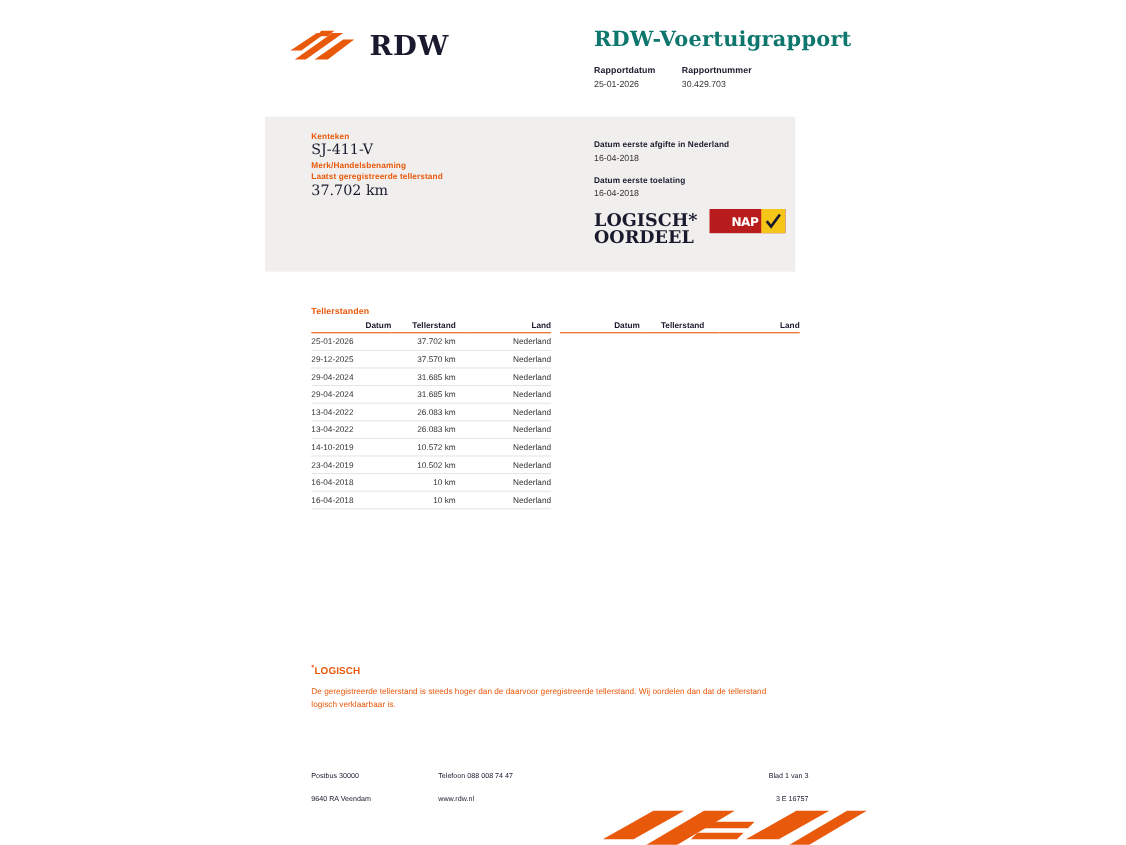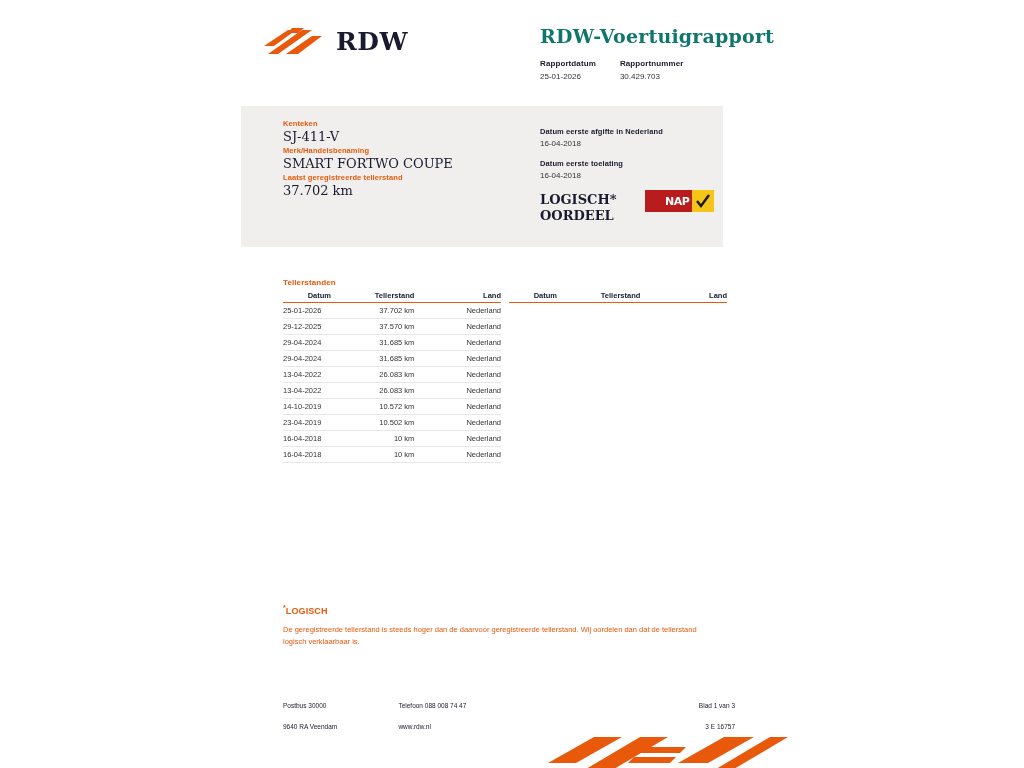--- a/index.html
+++ b/index.html
@@ -127,21 +127,21 @@
   .field-value-small {
     font-size: 8px;
     color: #333;
     line-height: 12px;
     margin-top: 2px;
   }
   .verdict {
     position: absolute;
     left: 299px;
     top: 86px;
-    font-size: 13px;
+    font-size: 16px;
     font-weight: bold;
     color: #1a1a2e;
     line-height: 16px;
     font-family: "DejaVu Serif", serif;
   }
   .nap-badge {
     position: absolute;
     left: 404px;
     top: 84px;
     width: 52px;
@@ -199,21 +199,21 @@
   }
   table.tbl {
     border-collapse: collapse;
     width: 100%;
     table-layout: fixed;
   }
   table.tbl th {
     font-size: 7.5px;
     font-weight: bold;
     color: #1a1a2e;
-    text-align: center;
+    text-align: right;
     padding: 0 0 2px 0;
     border-bottom: 1px solid #e8590c;
   }
   table.tbl th.c {
     text-align: right;
     padding-right: 14px;
     margin-top: 10px;
   }
   table.tbl th.r {
     text-align: right;
@@ -314,21 +314,20 @@
       </div>
     </div>
   </div>
 
   <div class="summary">
     <div class="sum-left">
       <div class="field-label">Kenteken</div>
       <div class="field-value">SJ-411-V</div>
 
       <div class="field-label">Merk/Handelsbenaming</div>
-      <div class="field-value">SMART FORTWO COUPE</div>
 
       <div class="field-label">Laatst geregistreerde tellerstand</div>
       <div class="field-value">37.702 km</div>
     </div>
 
     <div class="sum-right">
       <div class="field-label-dark">Datum eerste afgifte in Nederland</div>
       <div class="field-value-small">16-04-2018</div>
 
       <div class="field-label-dark">Datum eerste toelating</div>

